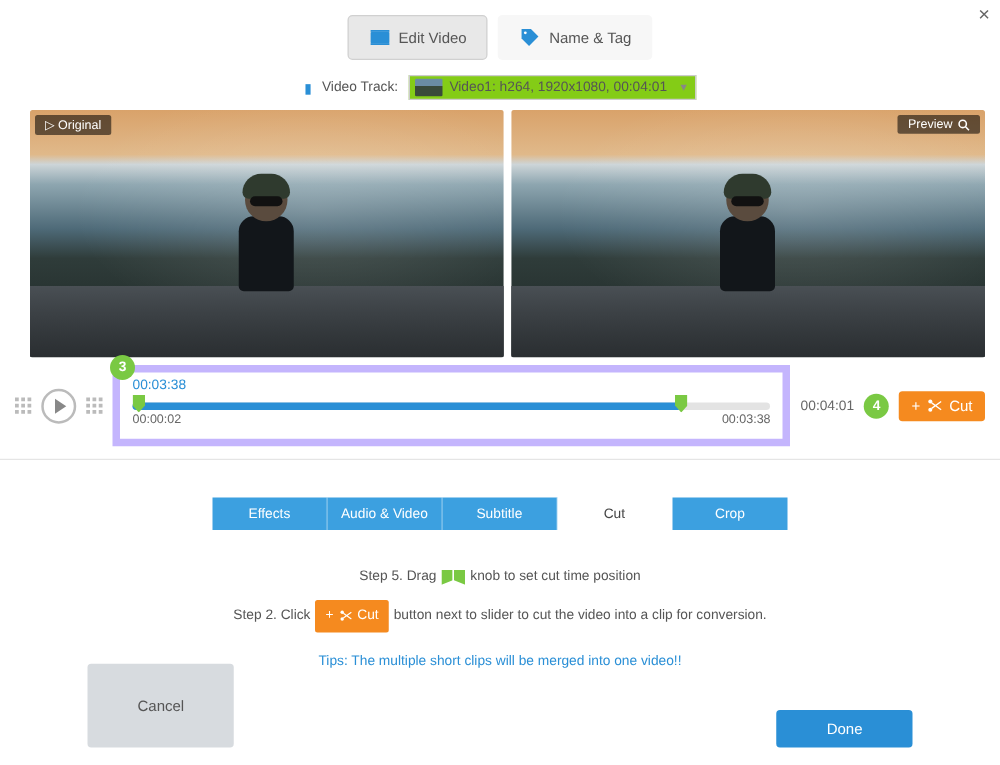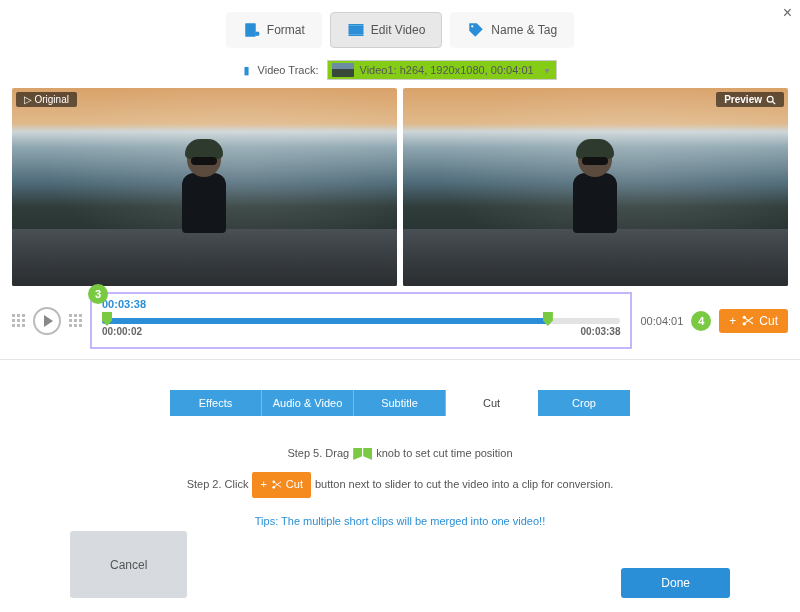--- a/index.html
+++ b/index.html
@@ -6,37 +6,37 @@
 body { font-family: Arial, sans-serif; font-size: 12px; background: #fff; width: 800px; height: 612px; overflow: hidden; position: relative; }
 .close-btn { position: absolute; top: 4px; right: 8px; font-size: 16px; color: #666; cursor: pointer; }
 .top-tabs { display: flex; justify-content: center; gap: 8px; padding: 12px 0 8px; }
 .top-tab { display: flex; align-items: center; gap: 6px; padding: 8px 16px; border-radius: 4px; cursor: pointer; color: #555; background: #f7f7f7; border: 1px solid transparent; }
 .top-tab.active { background: #e8e8e8; border: 1px solid #d0d0d0; }
 .top-tab svg { width: 18px; height: 18px; }
 .track-row { display: flex; justify-content: center; align-items: center; gap: 8px; padding: 4px 0 8px; font-size: 11px; color: #555; }
 .track-select { display: inline-flex; align-items: center; gap: 6px; border: 1px solid #ccc; padding: 2px 18px 2px 4px; background: #84cc16; position: relative; min-width: 230px; }
 .track-select::after { content: "▾"; position: absolute; right: 6px; color: #888; font-size: 10px; }
 .thumb { width: 22px; height: 14px; background: linear-gradient(to bottom, #6b8ca3 40%, #3a4a3a 40%); border-radius: 1px; }
-.previews { display: flex; gap: 6px; padding: 0 12px; position: relative; }
+.previews { display: flex; gap: 6px; padding: 0 12px; position: relative; margin-left: 12px; }
 .preview { flex: 1; height: 198px; border-radius: 2px; position: relative; overflow: hidden; }
 .preview-img { width: 100%; height: 100%; background: radial-gradient(ellipse at 60% 40%, rgba(255,255,255,0.15), transparent 60%), linear-gradient(to bottom, #d9a26a 0%, #e0b98a 18%, #cdd5d8 22%, #8ea6b0 30%, #4e6a78 48%, #2f3c3a 60%, #1b2422 100%); position: relative; }
 .road { position: absolute; bottom: 0; left: -20%; width: 140%; height: 55%; background: linear-gradient(to bottom, #4a5055, #2a2e31); transform: perspective(300px) rotateX(48deg); transform-origin: bottom center; }
 .person { position: absolute; left: 42%; top: 28%; width: 60px; height: 100px; }
 .head { width: 34px; height: 34px; background: #5a4b3e; border-radius: 50%; margin: 0 auto; position: relative; }
 .beanie { position: absolute; top: -4px; left: -2px; width: 38px; height: 20px; background: #2f3a2e; border-radius: 18px 18px 6px 6px; }
 .glasses { position: absolute; top: 14px; left: 4px; width: 26px; height: 8px; background: #111; border-radius: 4px; }
 .body-s { width: 44px; height: 60px; background: #12161a; border-radius: 12px 12px 4px 4px; margin: -4px auto 0; }
 .badge-orig { position: absolute; top: 4px; left: 4px; background: rgba(0,0,0,0.55); color: #fff; font-size: 10px; padding: 2px 8px; border-radius: 2px; }
-.badge-prev { position: absolute; top: 4px; right: 4px; background: rgba(0,0,0,0.55); color: #fff; font-size: 10px; padding: 2px 8px; border-radius: 2px; display: flex; align-items: center; gap: 4px; font-weight: bold; }
+.badge-prev { position: absolute; top: 4px; right: 4px; background: rgba(0,0,0,0.55); color: #fff; font-size: 10px; padding: 2px 8px; border-radius: 2px; display: flex; align-items: center; gap: 4px; }
 .controls-row { display: flex; align-items: center; gap: 8px; padding: 6px 12px 4px; position: relative; }
 .grip { display: inline-grid; grid-template-columns: repeat(3, 3px); grid-auto-rows: 3px; gap: 2px; }
 .grip span { background: #bbb; width: 3px; height: 3px; }
 .play-btn { width: 28px; height: 28px; border: 2px solid #bbb; border-radius: 50%; display: flex; align-items: center; justify-content: center; cursor: pointer; background: #fff; }
 .play-btn::before { content: ""; border-left: 9px solid #888; border-top: 6px solid transparent; border-bottom: 6px solid transparent; margin-left: 2px; }
-.slider-zone { flex: 1; border: 2px solid #c4b5fd; padding: 6px 10px 10px; position: relative; font-weight: bold; }
+.slider-zone { flex: 1; border: 6px solid #c4b5fd; padding: 6px 10px 10px; position: relative; }
 .time-current { color: #2a8fd6; font-size: 11px; position: absolute; left: 10px; top: 4px; }
 .time-total { color: #666; font-size: 11px; }
 .track-bar { position: relative; height: 6px; background: #e3e3e3; border-radius: 3px; margin-top: 18px; }
 .track-fill { position: absolute; left: 0; height: 100%; background: #2a8fd6; border-radius: 3px; width: 86%; }
 .marker { position: absolute; top: -6px; width: 10px; height: 14px; background: #7ac943; }
 .marker.left { left: 0; clip-path: polygon(0 0, 100% 0, 100% 60%, 50% 100%, 0 60%); }
 .marker.right { left: 86%; clip-path: polygon(0 0, 100% 0, 100% 60%, 50% 100%, 0 60%); transform: translateX(-50%); }
 .time-labels { display: flex; justify-content: space-between; font-size: 10px; color: #666; margin-top: 2px; }
 .cut-main { background: #f58a1f; color: #fff; padding: 5px 10px; border-radius: 3px; display: flex; align-items: center; gap: 5px; cursor: pointer; font-size: 12px; }
 .num-badge { width: 20px; height: 20px; background: #7ac943; color: #fff; border-radius: 50%; display: flex; align-items: center; justify-content: center; font-size: 11px; font-weight: bold; }
@@ -59,27 +59,20 @@
 .btn-done { background: #2a8fd6; color: #fff; margin-top: 37px; }
 .scis { color: #fff; }
 .divider-line { border-top: 1px solid #e5e5e5; margin: 6px 0 0; }
 </style>
 </head>
 <body>
 
 <div class="close-btn">×</div>
 
 <div class="top-tabs">
-  <div class="top-tab">
-    <svg viewBox="0 0 24 24" fill="#2a8fd6">
-        <rect x="3" y="3" width="14" height="18" rx="1"></rect>
-        <circle cx="19" cy="17" r="3" fill="#2a8fd6"></circle>
-      </svg>
-    <span>Format</span>
-  </div>
   <div class="top-tab active">
     <svg viewBox="0 0 24 24" fill="#2a8fd6">
         <rect x="2" y="6" width="20" height="12" rx="1"></rect>
         <rect x="2" y="4" width="20" height="2"></rect>
         <rect x="2" y="18" width="20" height="2"></rect>
       </svg>
     <span>Edit Video</span>
   </div>
   <div class="top-tab">
     <svg viewBox="0 0 24 24" fill="#2a8fd6">

